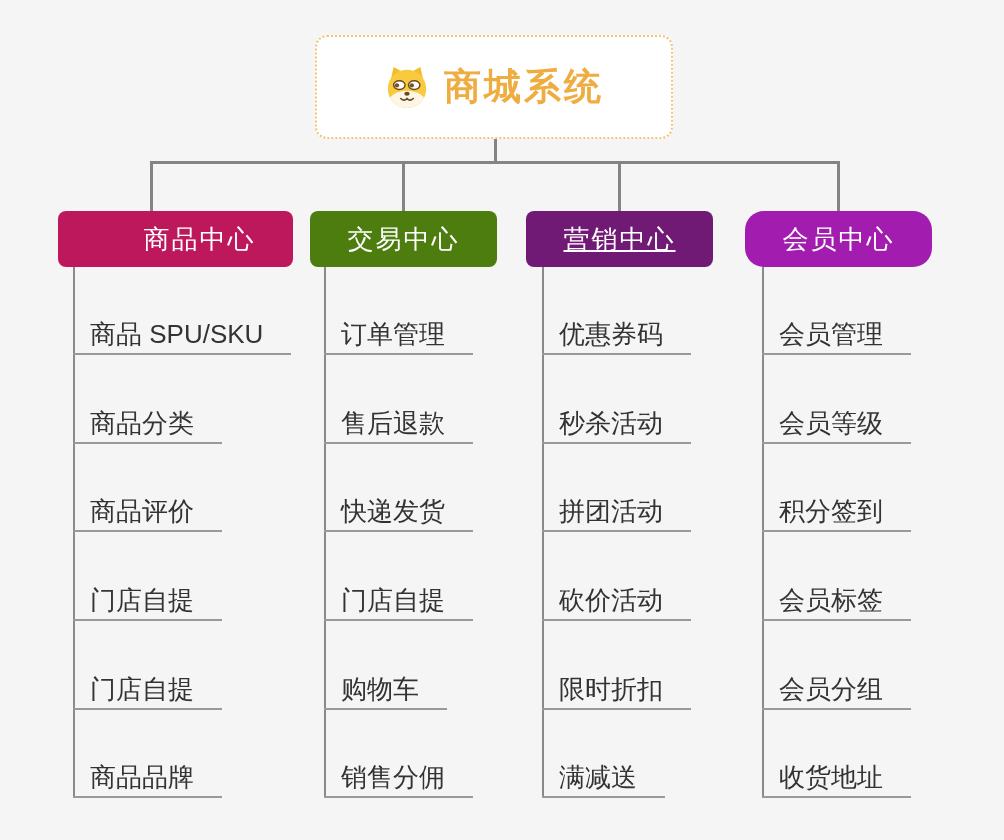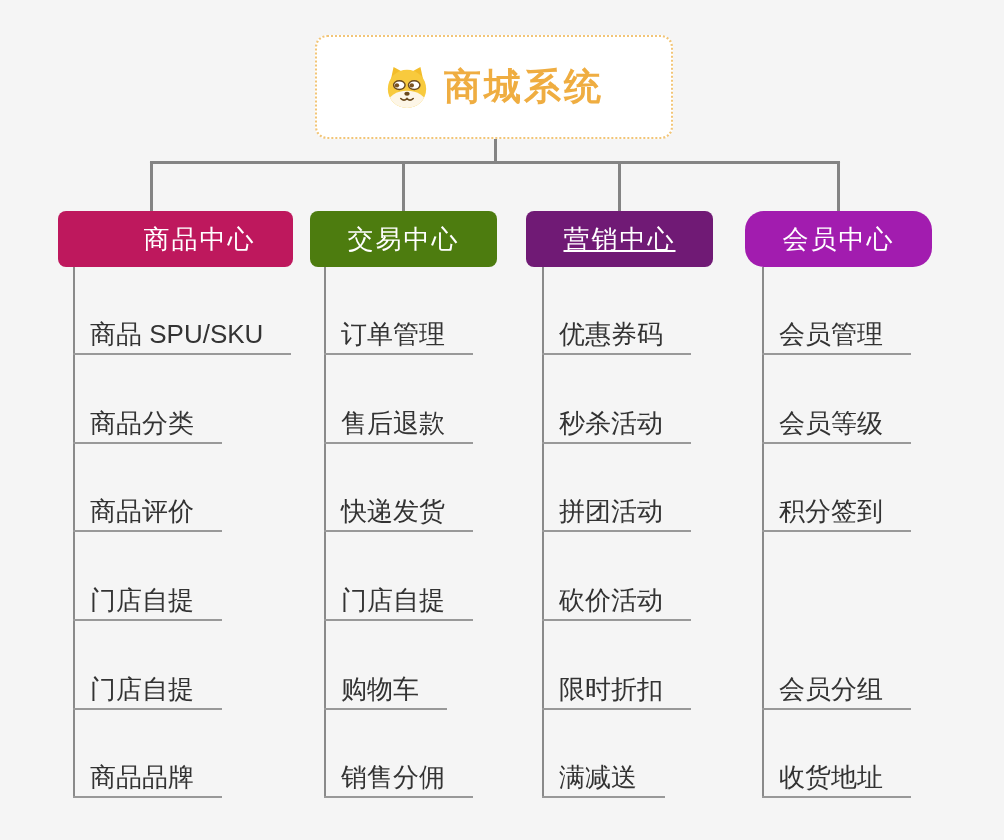--- a/index.html
+++ b/index.html
@@ -107,16 +107,17 @@
   <div class="leaf c2 r0">优惠券码</div>
   <div class="leaf c2 r2">拼团活动</div>
   <div class="leaf c2 r1">秒杀活动</div>
   <div class="leaf c2 r3">砍价活动</div>
   <div class="leaf c2 r4">限时折扣</div>
   <div class="leaf c2 r5">满减送</div>
 
   <div class="leaf c3 r0">会员管理</div>
   <div class="leaf c3 r1">会员等级</div>
   <div class="leaf c3 r2">积分签到</div>
+  <div class="leaf c3 r3">会员标签</div>
   <div class="leaf c3 r4">会员分组</div>
   <div class="leaf c3 r5">收货地址</div>
 
 </div>
 
 </body></html>

